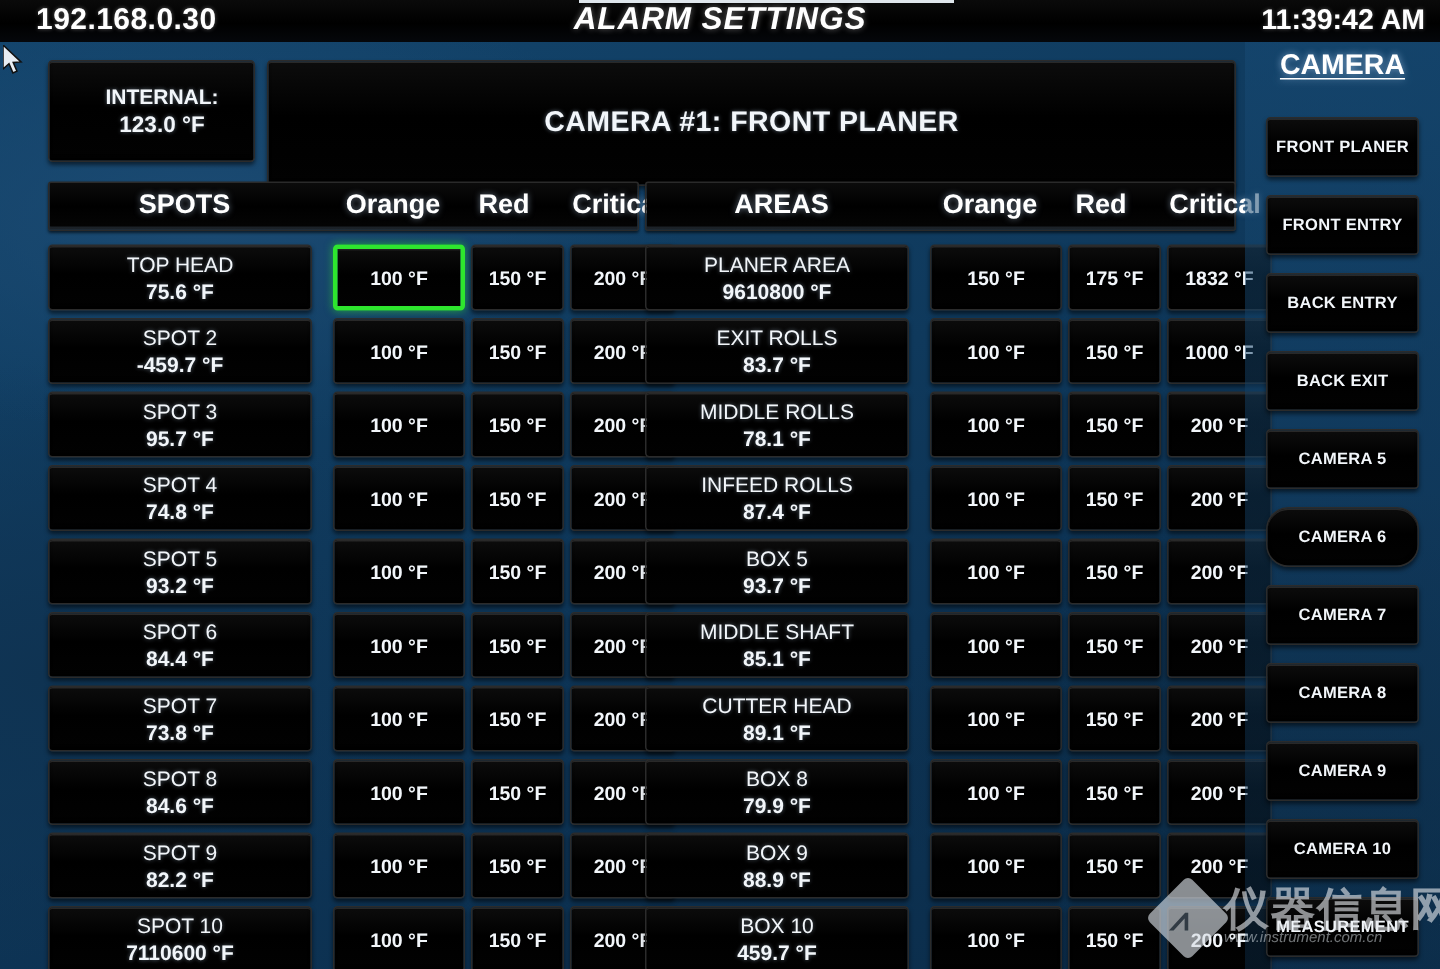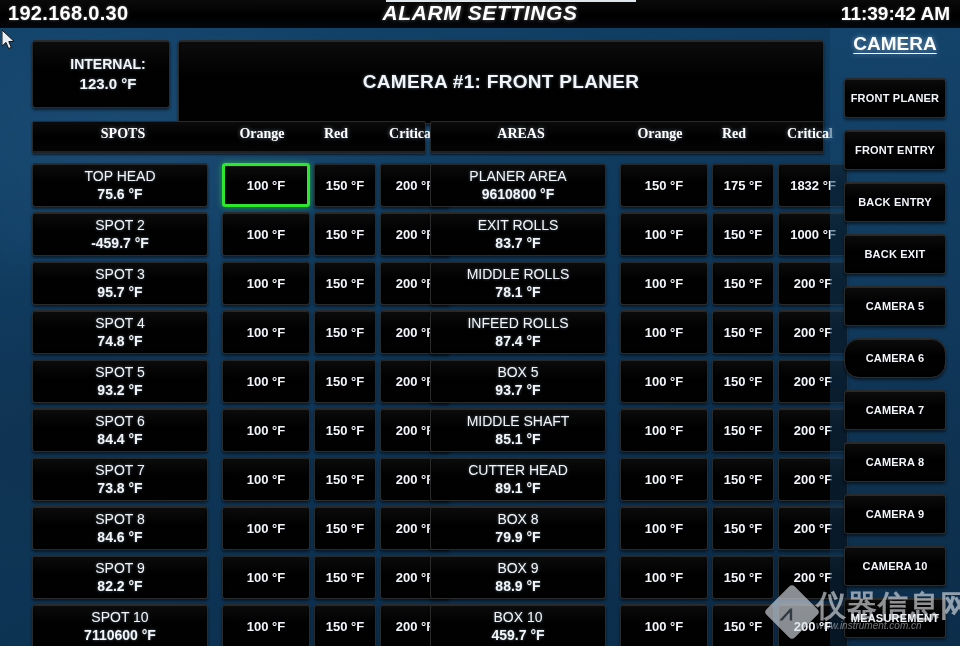--- a/index.html
+++ b/index.html
@@ -21,21 +21,21 @@
     overflow:hidden;
   }
 
   
   #topbar {
     position:absolute; left:0; top:0; width:960px; height:28px;
     background:linear-gradient(180deg,#0a0a0a 0%,#000 55%,#05070b 100%);
     color:#fff;
   }
   #ip {
-    position:absolute; left:8px; top:2px;
+    position:absolute; left:24px; top:2px;
     font-size:20px; font-weight:bold; letter-spacing:.3px;
     text-shadow:0 0 3px rgba(255,255,255,.35);
   }
   #title {
     position:absolute; left:0; top:1px; width:960px;
     text-align:center; font-size:21px; font-weight:bold; font-style:italic;
     letter-spacing:.6px;
     text-shadow:0 0 4px rgba(255,255,255,.4);
   }
   #title-rule {
@@ -82,23 +82,22 @@
   
   .thead {
     position:absolute; height:33px; top:121px;
     background:linear-gradient(180deg,#0b0b0b 0%,#000 50%,#050505 100%);
     border:1px solid #2a2a2a; border-radius:2px;
     box-shadow:inset 0 -2px 0 rgba(120,150,180,.20), 0 1px 2px rgba(0,0,0,.6);
   }
   #thead-left  { left:32px;  width:394px; }
   #thead-right { left:430px; width:394px; }
   .thead .h {
-    position:absolute; top:4px; color:#fff; font-size:14px; font-weight:bold;
+    position:absolute; top:4px; color:#fff; font-size:18px; font-weight:bold;
     text-shadow:0 0 4px rgba(200,225,255,.5);
-    font-family:Liberation Serif, serif;
   }
   .h-name { left:0; width:180px; text-align:center; }
   .h-c1   { left:181px; width:96px; text-align:center; }
   .h-c2   { left:272px; width:62px; text-align:center; }
   .h-c3   { left:330px; width:98px; text-align:center; }
 
   
   .tbl { position:absolute; top:163px; width:394px; }
   #tbl-left  { left:32px; }
   #tbl-right { left:430px; }

